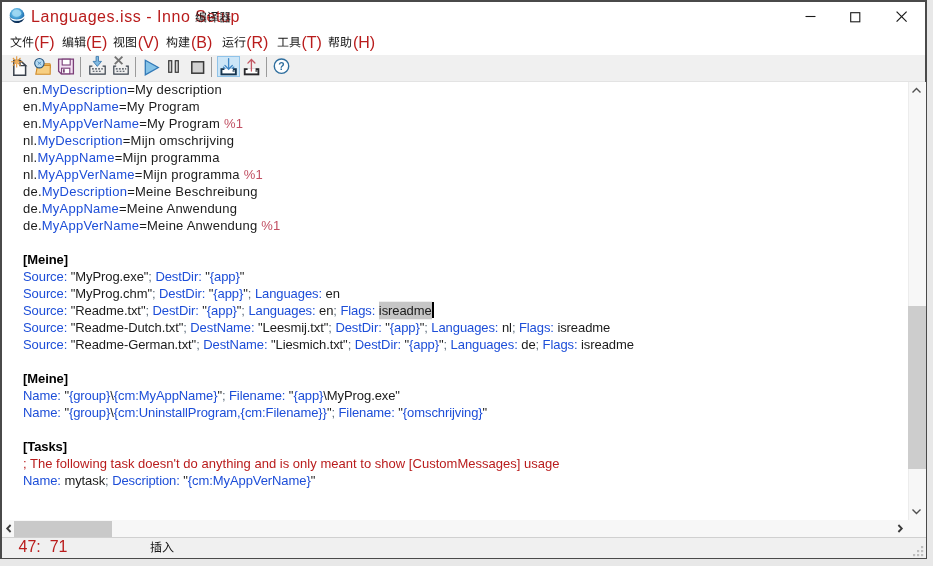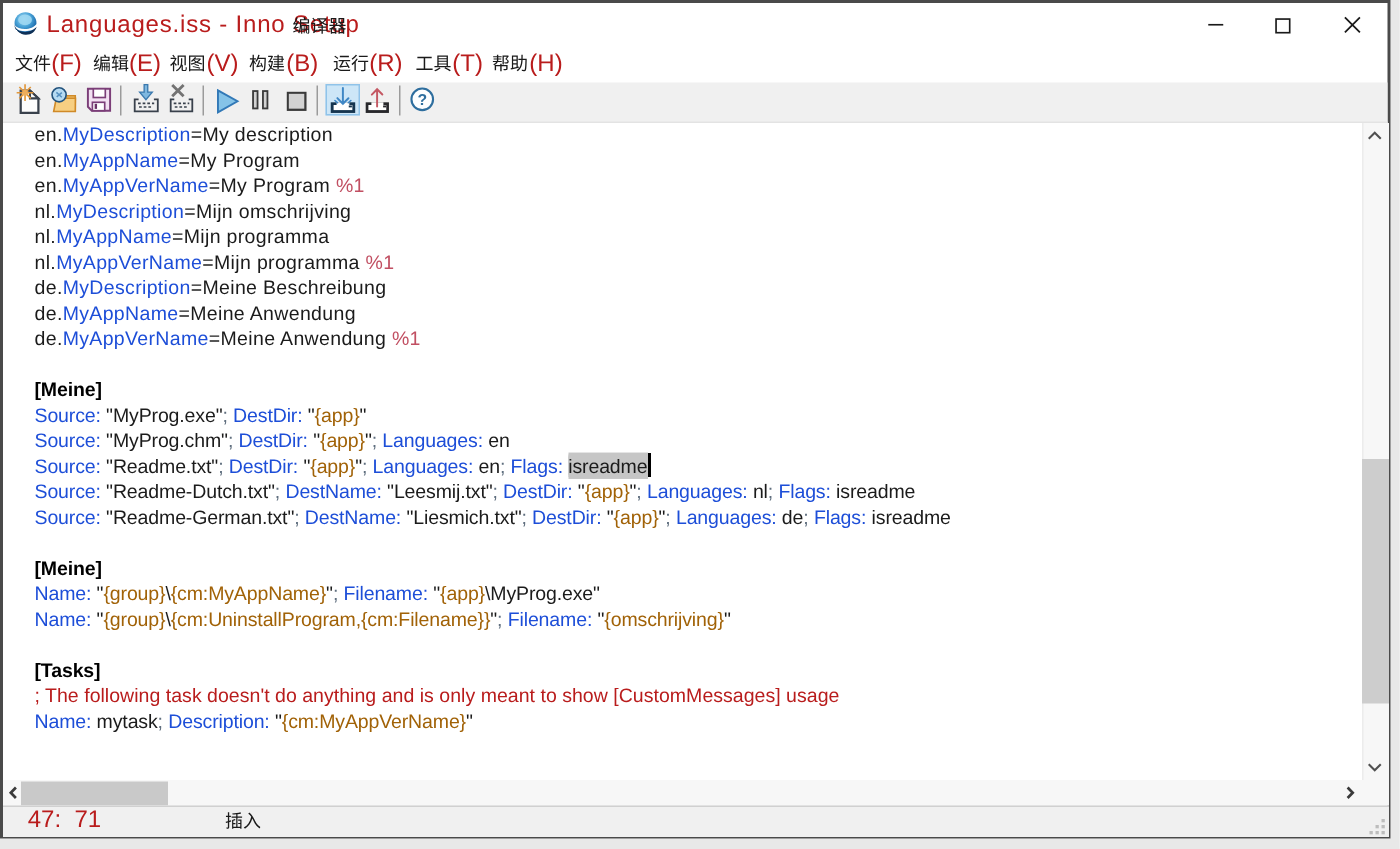--- a/index.html
+++ b/index.html
@@ -3,21 +3,21 @@
 <style>
 html,body{margin:0;padding:0;width:933px;height:566px;overflow:hidden;background:#e8e8e8;
 font-family:"Liberation Sans",sans-serif;}
 *{box-sizing:border-box}
 .abs{position:absolute}
 #win{position:absolute;left:0px;top:0px;width:927px;height:559px;background:#fff;border:2px solid #4a4a4a;}
 .lat{position:absolute;font-size:16px;line-height:14px;color:#b91c1c;white-space:pre}
 #toolbar{position:absolute;left:2px;top:55px;width:923px;height:27px;background:#f0f0f0;border-bottom:1px solid #e3e3e3}
 #code{position:absolute;left:23px;top:80.6px;font-size:13px;line-height:17px;letter-spacing:-0.085px;
 color:#1b1b1b;white-space:pre;}
-.b{color:#1d4ed8} .p{color:#a16207} .g{color:#b91c1c} .r{color:#c14f62}
+.b{color:#1d4ed8} .p{color:#1d4ed8} .g{color:#b91c1c} .r{color:#c14f62}
 .s{color:#5f6e7e} .h{font-weight:bold;color:#000}
 .w{letter-spacing:0.23px} .wc{letter-spacing:0.02px}
 #selspan{position:relative;background:#c6c6c6;box-shadow:0 -1.3px 0 #c6c6c6,0 1.3px 0 #c6c6c6}
 #selspan::after{content:"";position:absolute;left:100%;margin-left:0.5px;top:-0.8px;width:2px;height:16.2px;background:#000}
 #vsb{position:absolute;left:908px;top:82px;width:17.5px;height:438px;background:#f7f7f7;border-left:1px solid #ececec}
 #vthumb{position:absolute;left:908px;top:306px;width:17.5px;height:163px;background:#cdcdcd}
 #hsb{position:absolute;left:2px;top:520px;width:923.5px;height:17px;background:#f7f7f7}
 #hthumb{position:absolute;left:14px;top:520.5px;width:98px;height:16px;background:#c9c9c9}
 #status{position:absolute;left:2px;top:537px;width:923.5px;height:20.5px;background:#f0f0f0;border-top:1px solid #d0d0d0}
 .sep{position:absolute;top:57px;width:1px;height:20px;background:#9b9b9b}

